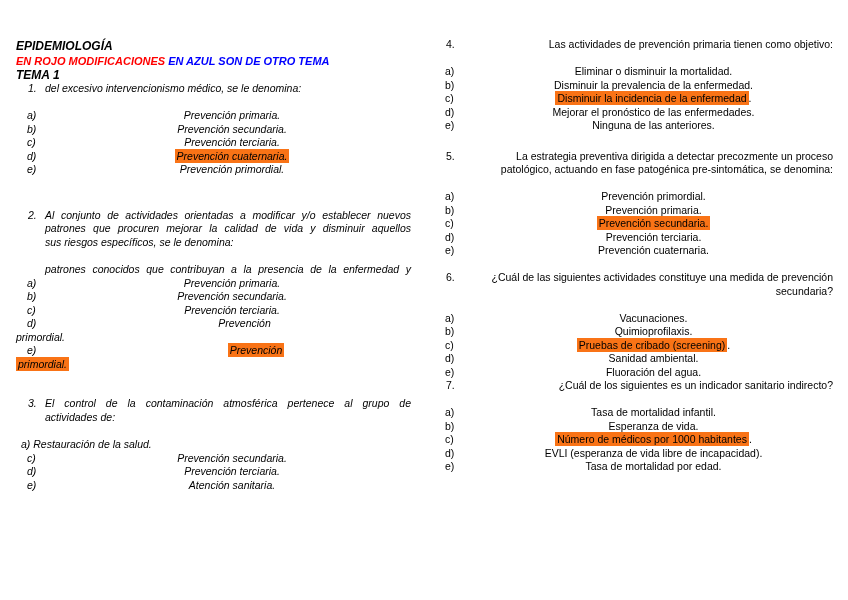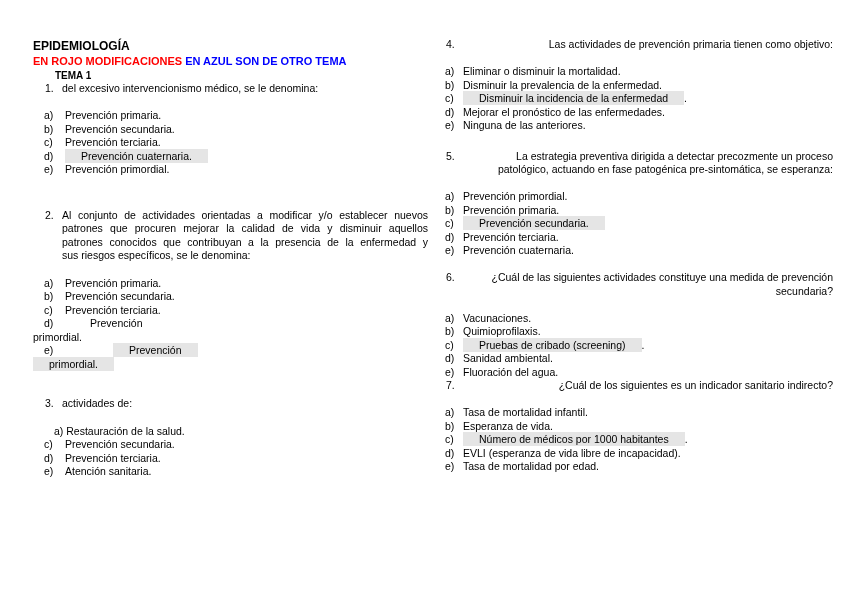--- a/index.html
+++ b/index.html
@@ -5,47 +5,47 @@
   html,body{margin:0;padding:0;}
   body{
     width:848px;height:600px;background:#ffffff;
     font-family:"Liberation Sans", sans-serif;
     font-size:10.5px;color:#000;
     position:relative;overflow:hidden;
     -webkit-font-smoothing:antialiased;
   }
   .page{position:absolute;inset:0;background:#fff;}
   .col{position:absolute;top:38px;}
-  .col-left{left:33px;width:400px;}
+  .col-left{left:16px;width:400px;font-style:italic;}
   .col-right{left:444px;width:400px;}
 
   .doc-title{font-weight:bold;font-size:12px;line-height:17px;}
   .legend{font-weight:bold;font-size:11px;line-height:13.5px;white-space:nowrap;}
   .legend .red{color:#ff0000;}
   .legend .blue{color:#0000ff;}
-  .tema{font-weight:bold;font-size:10px;line-height:13.5px;margin-left:22px;}
+  .tema{font-weight:bold;font-size:12px;line-height:13.5px;}
 
   .row{display:flex;line-height:13.5px;align-items:baseline;}
   .q .num{flex:none;margin-left:12px;width:17px;}
   .q .qlines{width:366px;}
   .jline{text-align:justify;text-align-last:justify;line-height:13.5px;}
   .jline.last{text-align-last:left;}
   .rq .num{flex:none;margin-left:2px;width:15px;}
   .rq .qlines{width:372px;}
   .rline{text-align:right;line-height:13.5px;}
 
   .opt .letter{flex:none;margin-left:11px;width:21px;}
   .ropt .letter{flex:none;margin-left:1px;width:18px;}
-  .opt .otext,.ropt .otext{flex:1;min-width:0;white-space:nowrap;}
+  .opt .otext,.ropt .otext{flex:1;min-width:0;white-space:nowrap;text-align:center;}
   .opt.dgap .letter{width:46px;}
   .opt.egap .letter{width:69px;}
   .cont{margin-left:0;line-height:13.5px;}
-  .flush{margin-left:21px;line-height:13.5px;}
-
-  .hl{background:#e5e5e5;padding:1px 16px;}
+  .flush{margin-left:5px;line-height:13.5px;}
+
+  .hl{background:#f97316;padding:1px 2px;}
 
   
   .mb1{margin-bottom:13.5px;}
   .mb-q2{margin-bottom:32px;}
   .mb-o2{margin-bottom:14px;}
   .mb-q3{margin-bottom:26px;}
   .mb-o3{margin-bottom:14px;}
   .mb-r5{margin-bottom:17px;}
   .mb0{margin-bottom:0;}
 </style>
@@ -86,22 +86,22 @@
           <span class="letter">e)</span>
           <span class="otext">Prevención primordial.</span>
         </div>
     </div>
 
     <div class="row q">
       <span class="num">2.</span>
       <div class="qlines">
         <div class="jline">Al conjunto de actividades orientadas a modificar y/o establecer nuevos</div>
         <div class="jline">patrones que procuren mejorar la calidad de vida y disminuir aquellos</div>
+        <div class="jline last mb-o2">sus riesgos específicos, se le denomina:</div>
         <div class="jline">patrones conocidos que contribuyan a la presencia de la enfermedad y</div>
-        <div class="jline last mb-o2">sus riesgos específicos, se le denomina:</div>
       </div>
     </div>
     <div class="mb-q3">
       <div class="row opt">
           <span class="letter">a)</span>
           <span class="otext">Prevención primaria.</span>
         </div>
       <div class="row opt">
           <span class="letter">b)</span>
           <span class="otext">Prevención secundaria.</span>
@@ -118,20 +118,21 @@
       <div class="row opt egap">
           <span class="letter">e)</span>
           <span class="otext"><span class="hl">Prevención</span></span>
         </div>
       <div class="cont"><span class="hl">primordial.</span></div>
     </div>
 
     <div class="row q">
       <span class="num">3.</span>
       <div class="qlines">
+        <div class="jline">El control de la contaminación atmosférica pertenece al grupo de</div>
         <div class="jline last mb-o3">actividades de:</div>
       </div>
     </div>
     <div>
       <div class="flush">a) Restauración de la salud.</div>
       <div class="row opt">
           <span class="letter">c)</span>
           <span class="otext">Prevención secundaria.</span>
         </div>
       <div class="row opt">
@@ -173,21 +174,21 @@
       <div class="row ropt">
           <span class="letter">e)</span>
           <span class="otext">Ninguna de las anteriores.</span>
         </div>
     </div>
 
     <div class="row rq">
       <span class="num">5.</span>
       <div class="qlines">
         <div class="rline">La estrategia preventiva dirigida a detectar precozmente un proceso</div>
-        <div class="rline mb1">patológico, actuando en fase patogénica pre-sintomática, se esperanza:</div>
+        <div class="rline mb1">patológico, actuando en fase patogénica pre-sintomática, se denomina:</div>
       </div>
     </div>
     <div class="mb1">
       <div class="row ropt">
           <span class="letter">a)</span>
           <span class="otext">Prevención primordial.</span>
         </div>
       <div class="row ropt">
           <span class="letter">b)</span>
           <span class="otext">Prevención primaria.</span>

